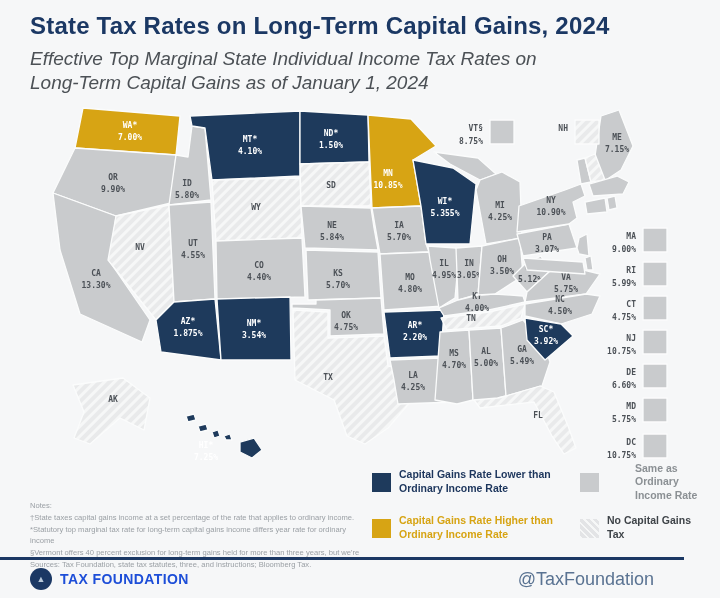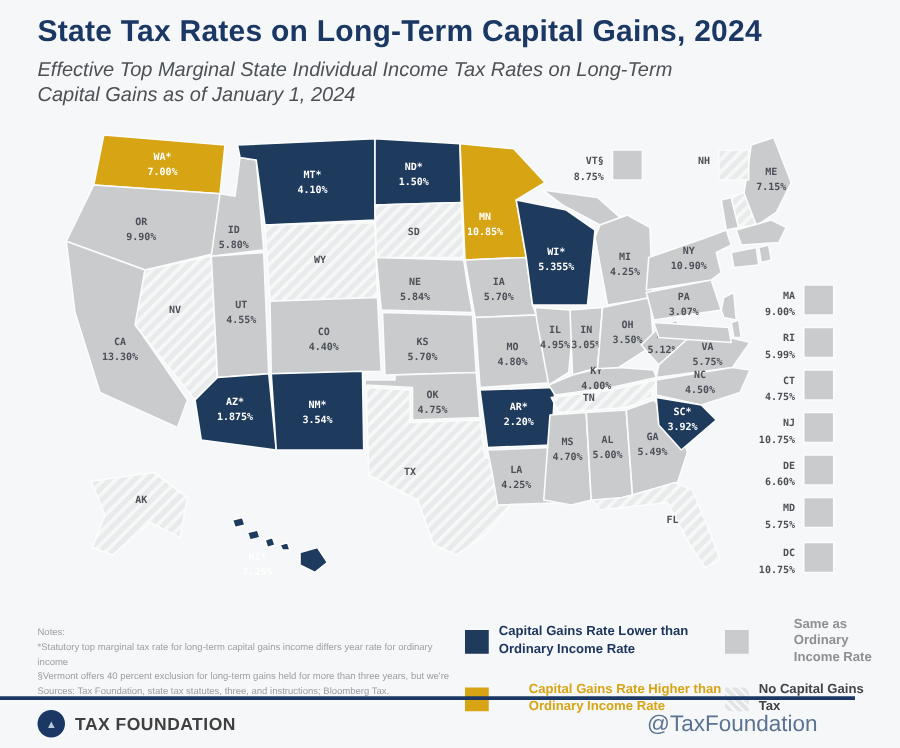--- a/index.html
+++ b/index.html
@@ -2,55 +2,55 @@
 <html><head>
 <meta charset="utf-8">
 <style>
   html,body{margin:0;padding:0;}
   body{width:720px;height:598px;overflow:hidden;background:#f6f7f8;
        font-family:"Liberation Sans",sans-serif;}
   #page{position:relative;width:684px;height:598px;background:#f6f7f8;}
   #title{position:absolute;left:30px;top:12px;width:670px;
          font-size:24px;font-weight:bold;color:#1b3864;letter-spacing:.2px;}
   #subtitle{position:absolute;left:30px;top:47px;width:545px;
-            font-size:16px;font-style:italic;color:#4c5156;line-height:1.25;}
+            font-size:19px;font-style:italic;color:#4c5156;line-height:1.25;}
   #map{position:absolute;left:28px;top:100px;}
   .st{stroke:#fbfcfc;stroke-width:1.3;stroke-linejoin:round;}
   .st.lower{fill:#1e3a5c;}
   .st.higher{fill:#d7a414;}
   .st.same{fill:#c9cbcd;}
   .st.none{fill:url(#hatch);}
   .mlbl{font:700 8px "DejaVu Sans Mono",monospace;text-anchor:middle;}
   .mlbl.light{fill:#ffffff;}
   .mlbl.dark{fill:#4c5157;}
   .slbl{font:700 8px "DejaVu Sans Mono",monospace;text-anchor:end;fill:#4c5157;}
-  #legend{position:absolute;left:372px;top:491px;width:330px;
+  #legend{position:absolute;left:372px;top:460px;width:330px;
           display:grid;grid-template-rows:44px 44px;grid-auto-flow:column;
           grid-auto-columns:208px 122px;row-gap:2px;}
   .litem{display:flex;gap:8px;align-items:center;}
   .lsw{width:19px;height:19px;flex:0 0 auto;}
   .lsw.lower{background:#1e3a5c;}
   .lsw.higher{background:#d7a414;}
   .lsw.same{background:#c9cbcd;}
   .lsw.none{background:repeating-linear-gradient(45deg,#f6f7f7 0 2px,#e3e4e6 2px 5px);}
   .ltx{font-size:10.5px;font-weight:bold;line-height:1.3;}
   .ltx.lower{color:#1c355c;}
-  .ltx.higher{color:#d7a414;margin-left:24px;}
+  .ltx.higher{color:#d7a414;}
   .ltx.same{color:#8b9094;margin-left:28px;}
   .ltx.none{color:#3f4449;}
   #notes{position:absolute;left:30px;top:487px;width:342px;
          font-size:7.6px;line-height:1.55;color:#9ba0a5;margin-top:13px;}
   #footer{position:absolute;left:0;right:0;top:557px;height:41px;
           border-top:3px solid #1b3864;display:flex;align-items:center;
           justify-content:space-between;padding:0 30px;box-sizing:border-box;}
   #brand{display:flex;align-items:center;gap:8px;}
   #logo{width:22px;height:22px;border-radius:50%;background:#1b3864;
         display:flex;align-items:center;justify-content:center;
         color:#b9c9da;font-size:9px;line-height:1;}
-  #brandname{font-size:14px;font-weight:bold;color:#404040;letter-spacing:.4px;}
+  #brandname{font-size:14px;font-weight:bold;color:#1d4ed8;letter-spacing:.4px;}
   #handle{font-size:18px;color:#5a7392;}
 </style>
 </head>
 <body>
 
 <div id="page">
   <div id="title">State Tax Rates on Long-Term Capital Gains, 2024</div>
   <div id="subtitle">Effective Top Marginal State Individual Income Tax Rates on Long-Term Capital Gains as of January 1, 2024</div>
 
   <svg id="map" width="670" height="372" viewBox="0 0 670 372" xmlns="http://www.w3.org/2000/svg">
@@ -233,20 +233,21 @@
         <span class="lsw same"></span>
         <span class="ltx same">Same as Ordinary Income Rate</span>
       </div>
       <div class="litem">
         <span class="lsw none"></span>
         <span class="ltx none">No Capital Gains Tax</span>
       </div>
     </div>
   <div id="notes">
       <div>Notes:</div>
+      <div>†State taxes capital gains income at a set percentage of the rate that applies to ordinary income.</div>
       <div>*Statutory top marginal tax rate for long-term capital gains income differs year rate for ordinary income</div>
       <div>§Vermont offers 40 percent exclusion for long-term gains held for more than three years, but we're</div>
       <div>Sources: Tax Foundation, state tax statutes, three, and instructions; Bloomberg Tax.</div>
     </div>
 
   <div id="footer">
     <div id="brand">
       <span id="logo">▲</span>
       <span id="brandname">TAX FOUNDATION</span>
     </div>

